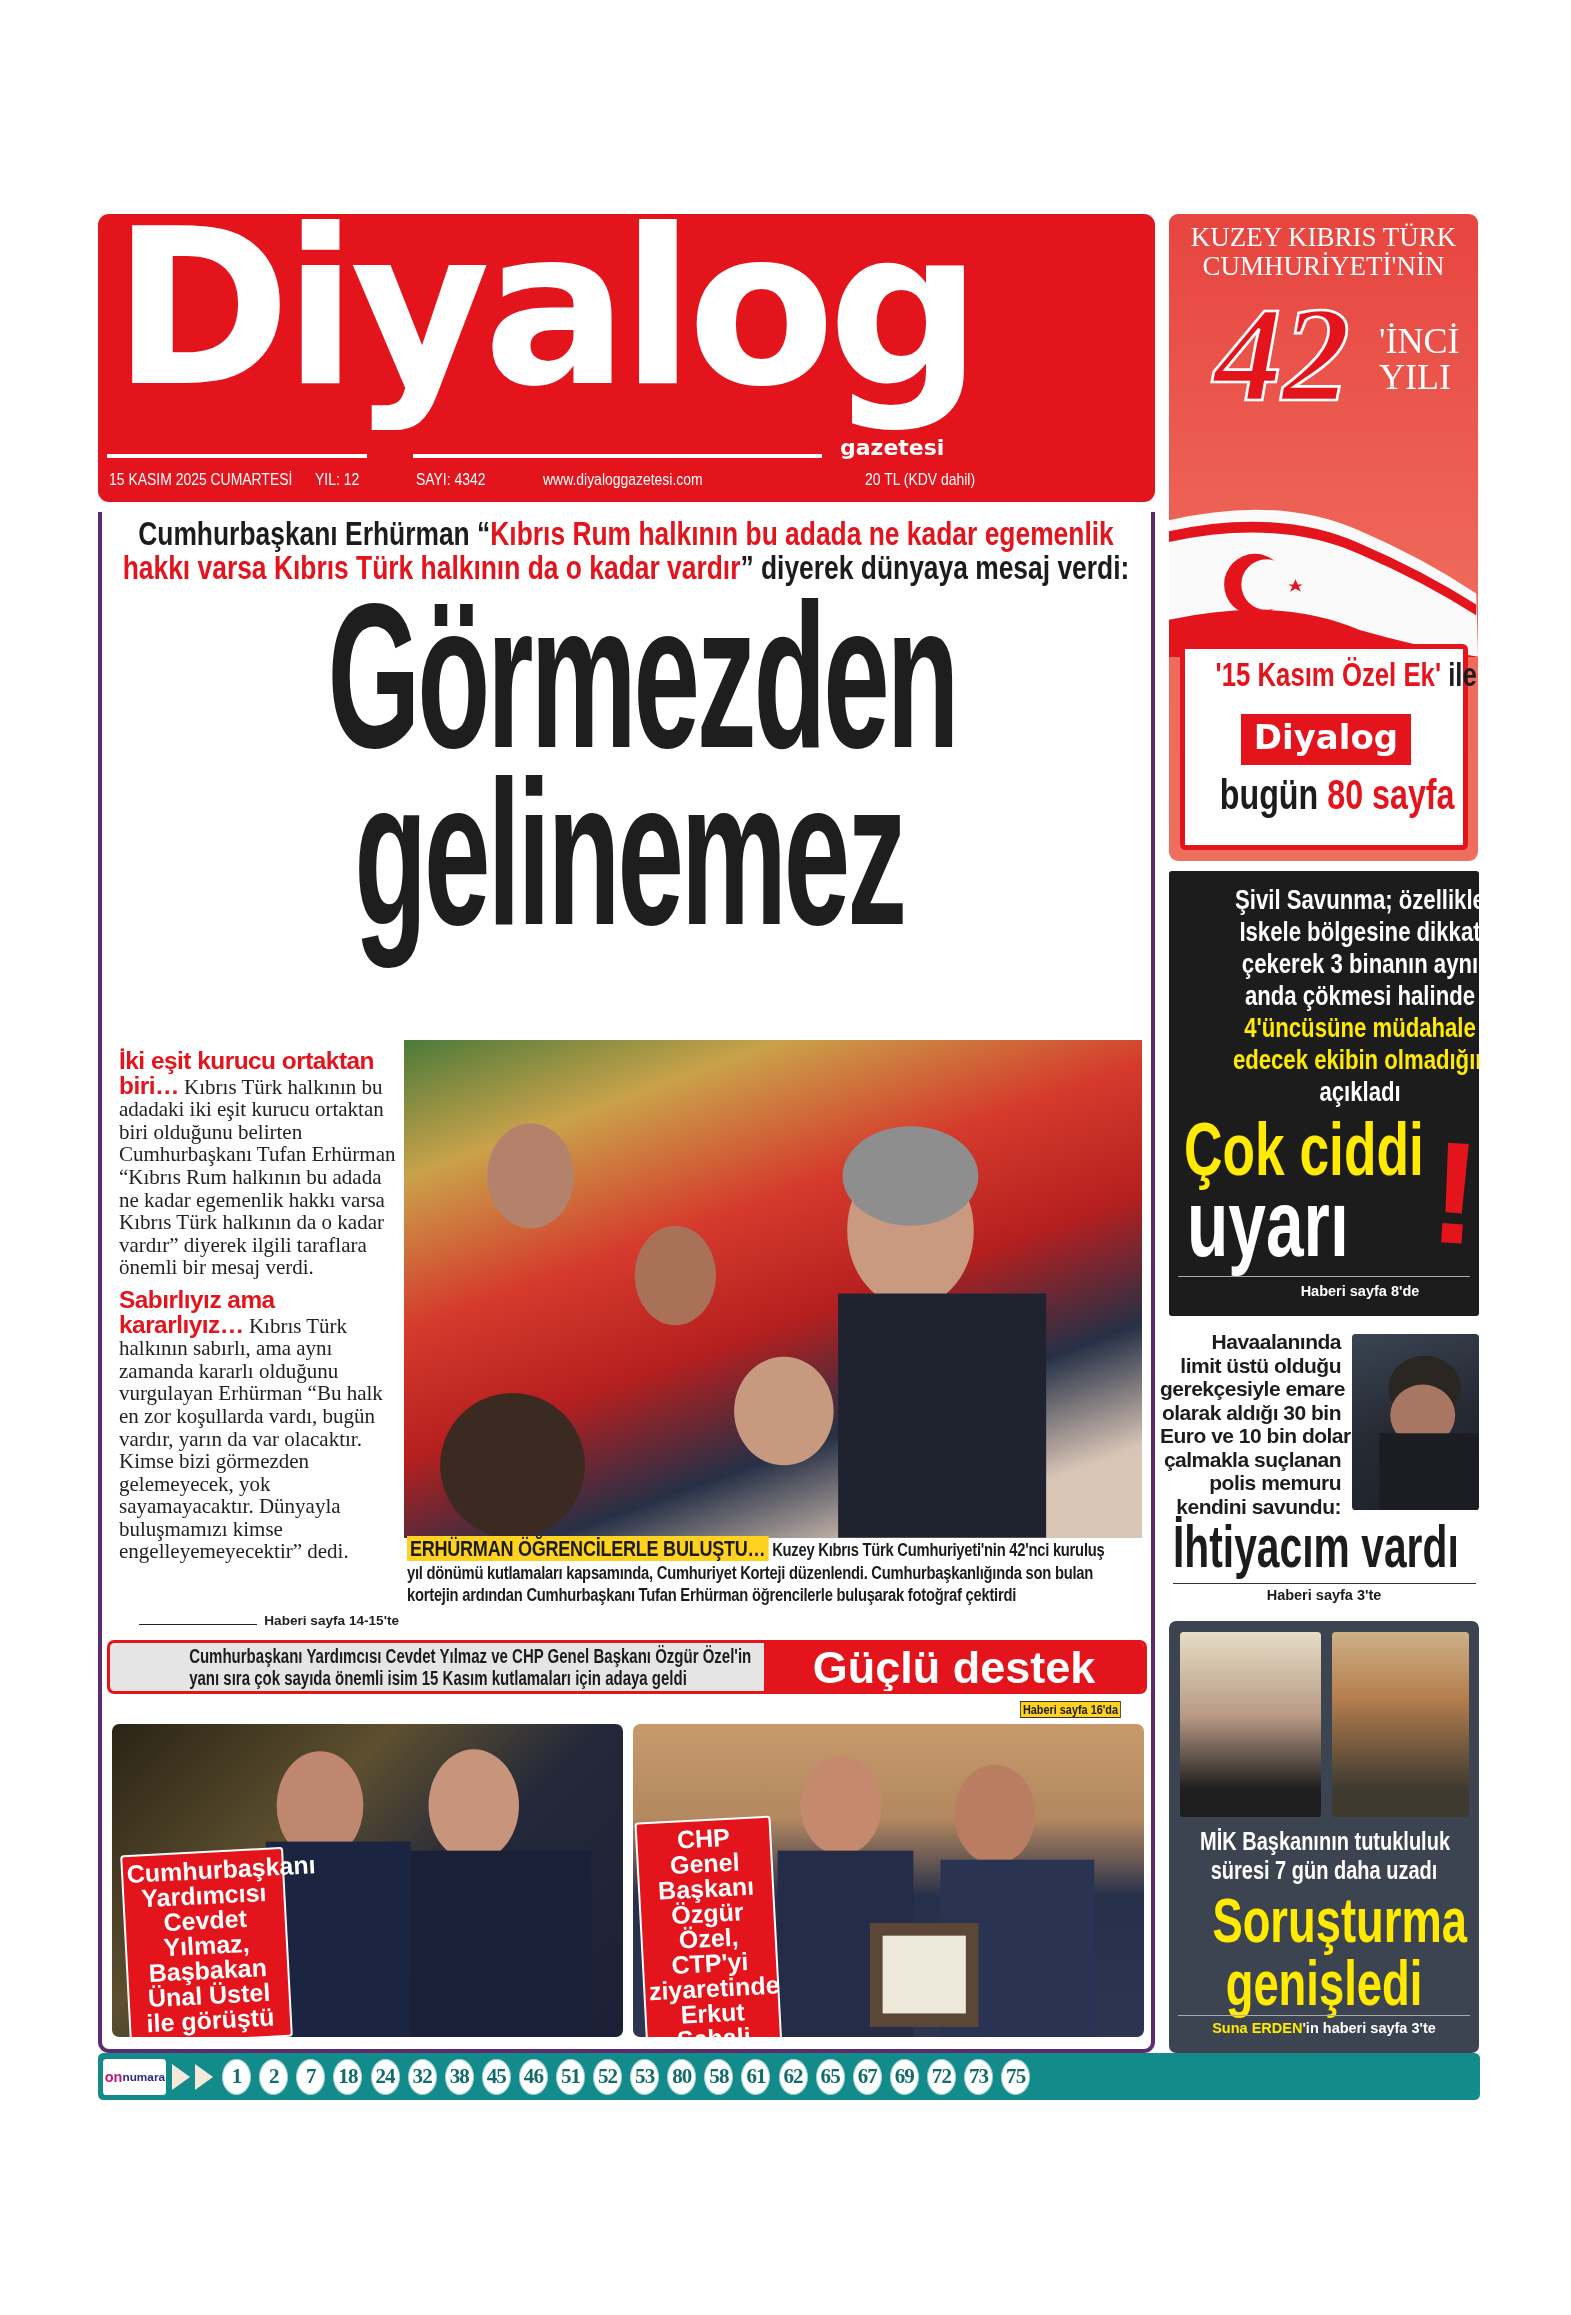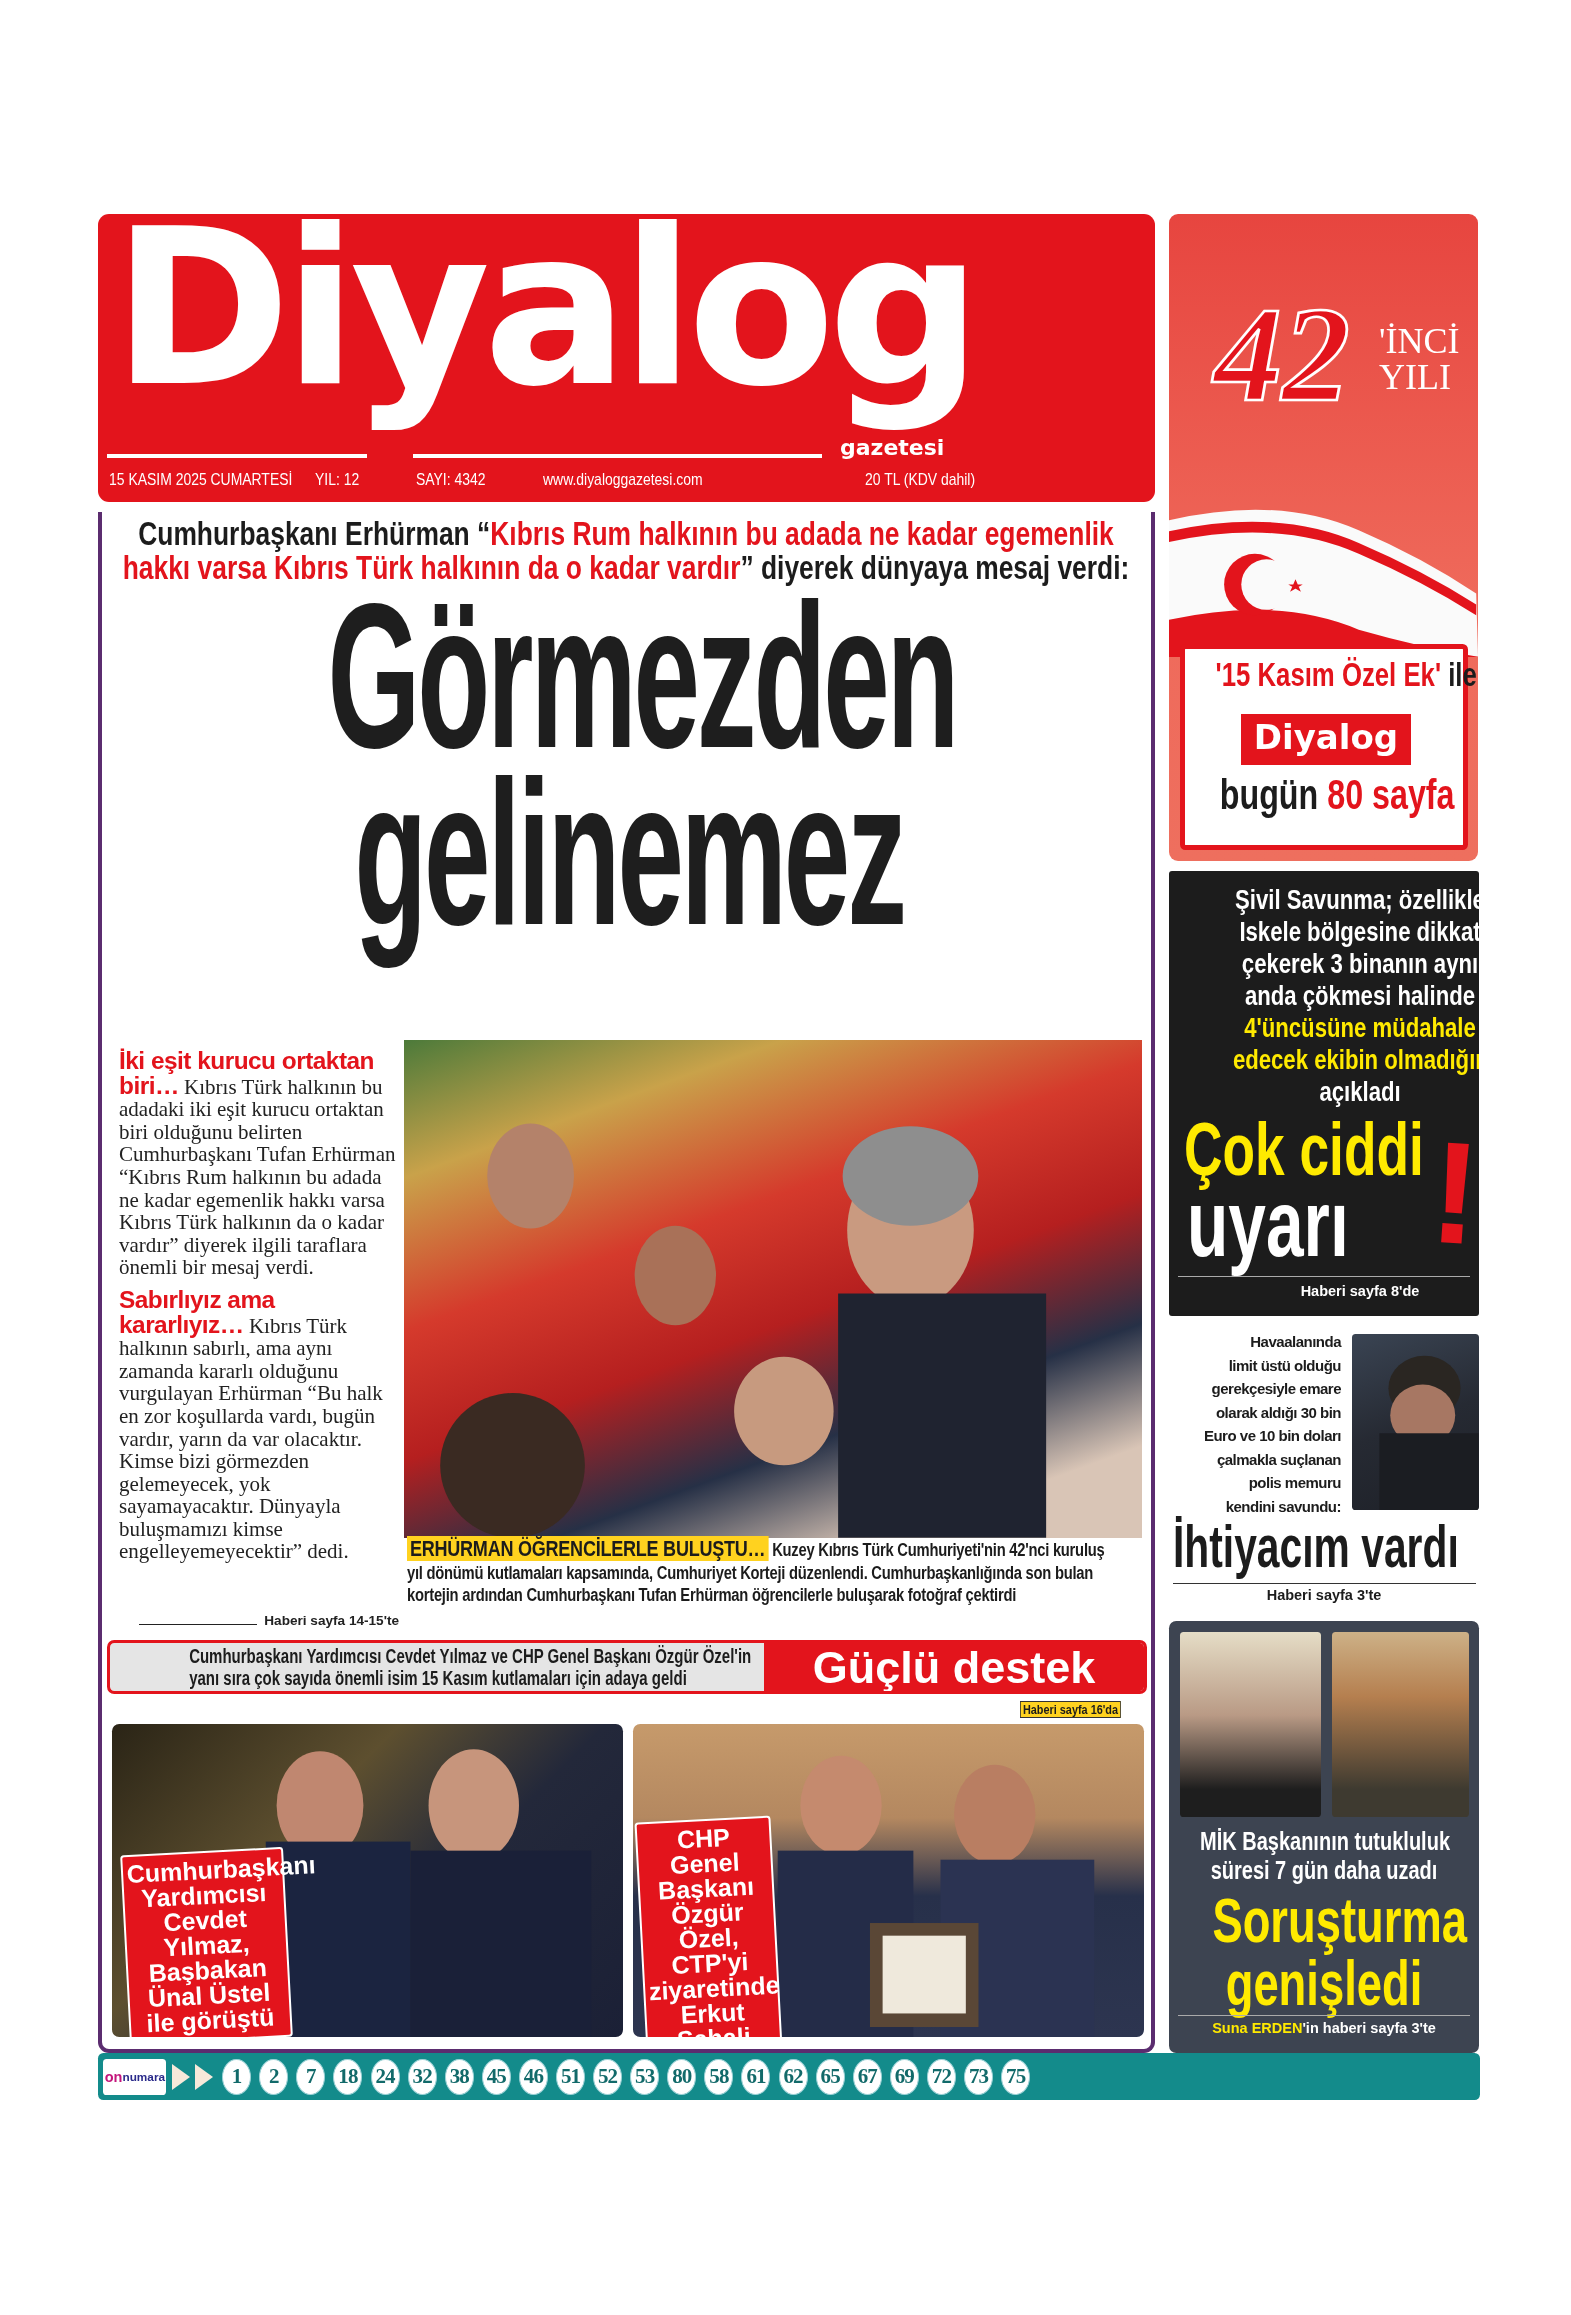--- a/index.html
+++ b/index.html
@@ -84,21 +84,21 @@
   #uyari .deck .y { color: #ffea00; display: block; }
   #uyari .deck .w { display: block; }
   #uyari .h1 { position: absolute; left: 14.5px; top: 242px; color: #ffea00; font-size: 74px; font-weight: bold; transform: scaleX(0.72); transform-origin: left; white-space: nowrap; line-height: 74px; }
   #uyari .h2 { position: absolute; left: 18px; top: 306px; color: #fff; font-size: 94px; font-weight: bold; transform: scaleX(0.72); transform-origin: left; white-space: nowrap; line-height: 94px; }
   #uyari .bang { position: absolute; left: 262px; top: 250px; color: #e3141c; font-size: 145px; font-weight: bold; line-height: 145px; transform: rotate(4deg); }
   #uyari .rule { position: absolute; left: 9px; top: 405px; width: 292px; border-top: 0.9px solid #aaa; }
   #uyari .ref { position: absolute; top: 412px; width: 100%; text-align: center; color: #fff; font-size: 14.5px; font-weight: bold; }
 
   
   #ihtiyac { position: absolute; left: 1169px; top: 1325px; width: 310px; height: 288px; }
-  #ihtiyac .deck { position: absolute; right: 138px; top: 5.4px; width: 181px; text-align: right; font-size: 15px; font-weight: bold; line-height: 23.5px; letter-spacing: -0.5px; white-space: nowrap; }
+  #ihtiyac .deck { position: absolute; right: 138px; top: 5.4px; width: 181px; text-align: right; font-size: 21px; font-weight: bold; line-height: 23.5px; letter-spacing: -0.5px; white-space: nowrap; }
   #ihtiyac .photo { position: absolute; left: 183px; top: 9px; width: 127px; height: 176px; background: linear-gradient(160deg, #3a4453 0%, #262a33 50%, #1e2128 100%); border-radius: 3.6px; overflow: hidden; }
   #ihtiyac .h { position: absolute; left: 3.6px; top: 192px; font-size: 60px; font-weight: bold; line-height: 60px; transform: scaleX(0.68); transform-origin: left; white-space: nowrap; }
   #ihtiyac .rule { position: absolute; left: 3.6px; top: 258px; width: 303px; border-top: 0.9px solid #333; }
   #ihtiyac .ref { position: absolute; top: 262px; width: 100%; text-align: center; font-size: 14.5px; font-weight: bold; }
 
   
   #sorusturma { position: absolute; left: 1169px; top: 1621px; width: 310px; height: 432px; background: #3d4451; border-radius: 7.2px; overflow: hidden; }
   #sorusturma .ph { position: absolute; top: 11px; height: 185px; border-radius: 3.6px; }
   #sorusturma .ph1 { left: 11px; width: 141px; background: linear-gradient(180deg, #e5ddc6 0%, #b99a85 45%, #1e1e1e 85%); }
   #sorusturma .ph2 { left: 163px; width: 137px; background: linear-gradient(180deg, #cdb187 0%, #b57f4f 35%, #3e3a30 85%); }
@@ -125,20 +125,24 @@
   <div class="mh-rule" style="left:9px;width:260px"></div>
   <div class="mh-rule" style="left:315px;width:409px"></div>
   <div class="mh-meta" style="left:11px">15 KASIM 2025 CUMARTESİ</div>
   <div class="mh-meta" style="left:217px">YIL: 12</div>
   <div class="mh-meta" style="left:318px">SAYI: 4342</div>
   <div class="mh-meta" style="left:445px">www.diyaloggazetesi.com</div>
   <div class="mh-meta" style="left:767px">20 TL (KDV dahil)</div>
 </div>
 
 <div id="promo">
+  <div class="title">
+    <div>KUZEY KIBRIS TÜRK</div>
+    <div>CUMHURİYETİ'NİN</div>
+  </div>
   <div class="num">42</div>
   <div class="inci">
     <div>'İNCİ</div>
     <div>YILI</div>
   </div>
   <svg id="flag" viewBox="0 0 342 190">
     <path d="M-5 40 Q120 10 210 50 Q280 80 340 120 L342 190 L-5 190 Z" fill="#fafafa"></path>
     <path d="M-5 52 Q120 24 210 64 Q280 94 340 132 L340 144 Q280 106 210 76 Q120 36 -5 64 Z" fill="#e3141c"></path>
     <path d="M-5 150 Q120 122 210 160 Q280 180 342 190 L342 200 L-5 200 Z" fill="#e3141c"></path>
     <circle cx="95" cy="110" r="34" fill="#e3141c"></circle>

